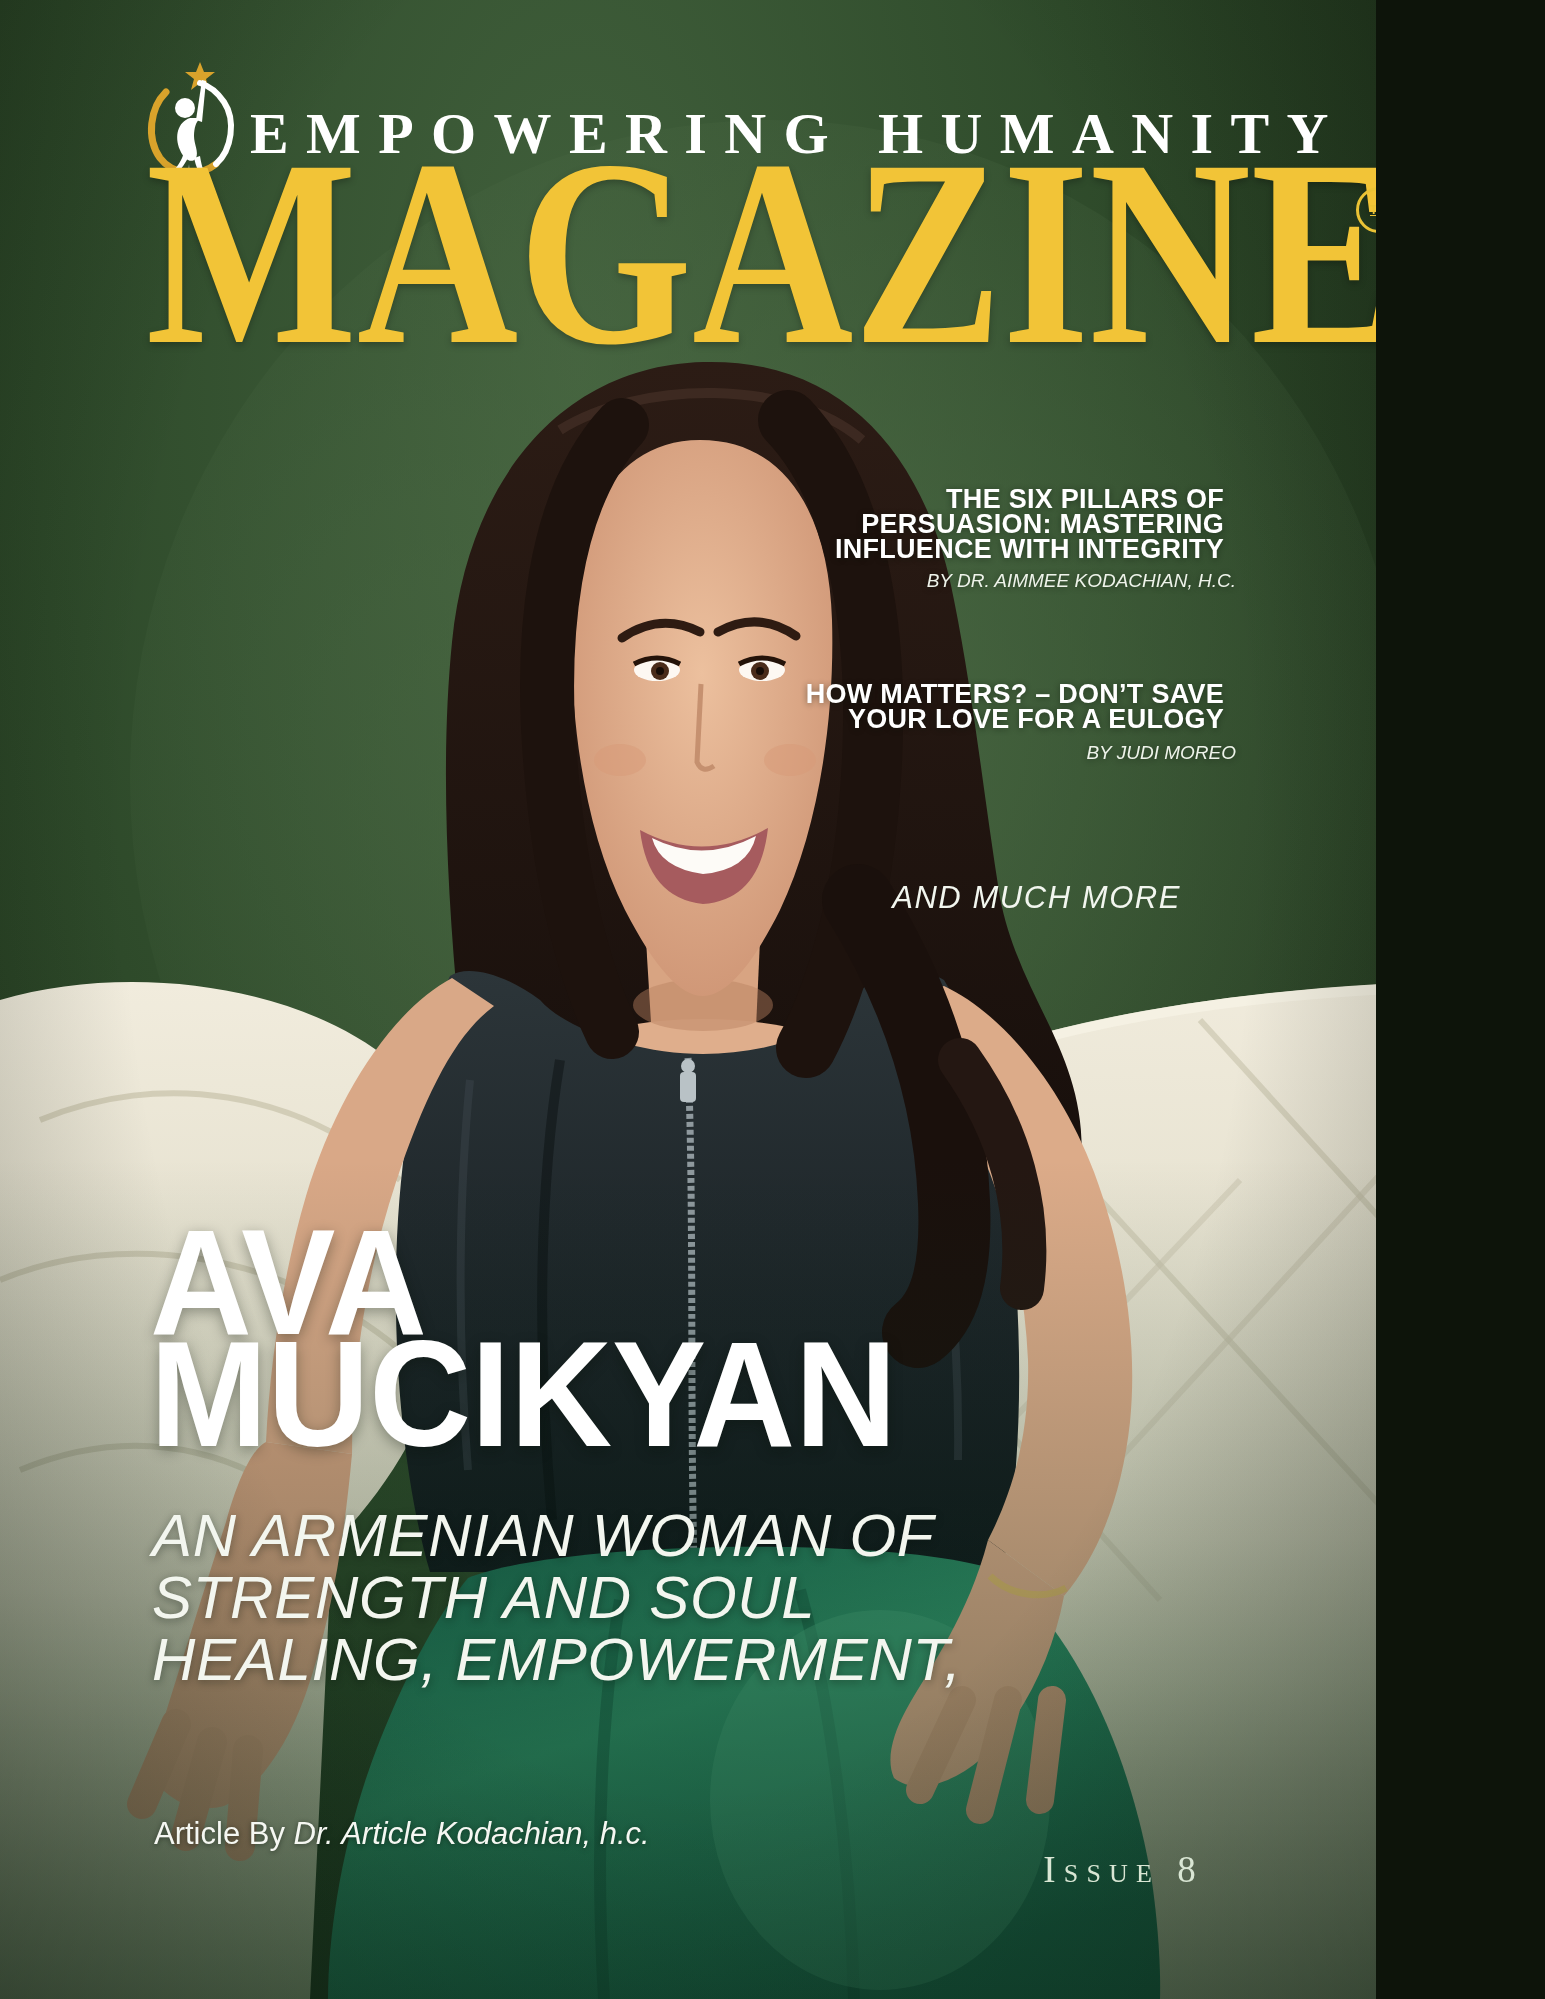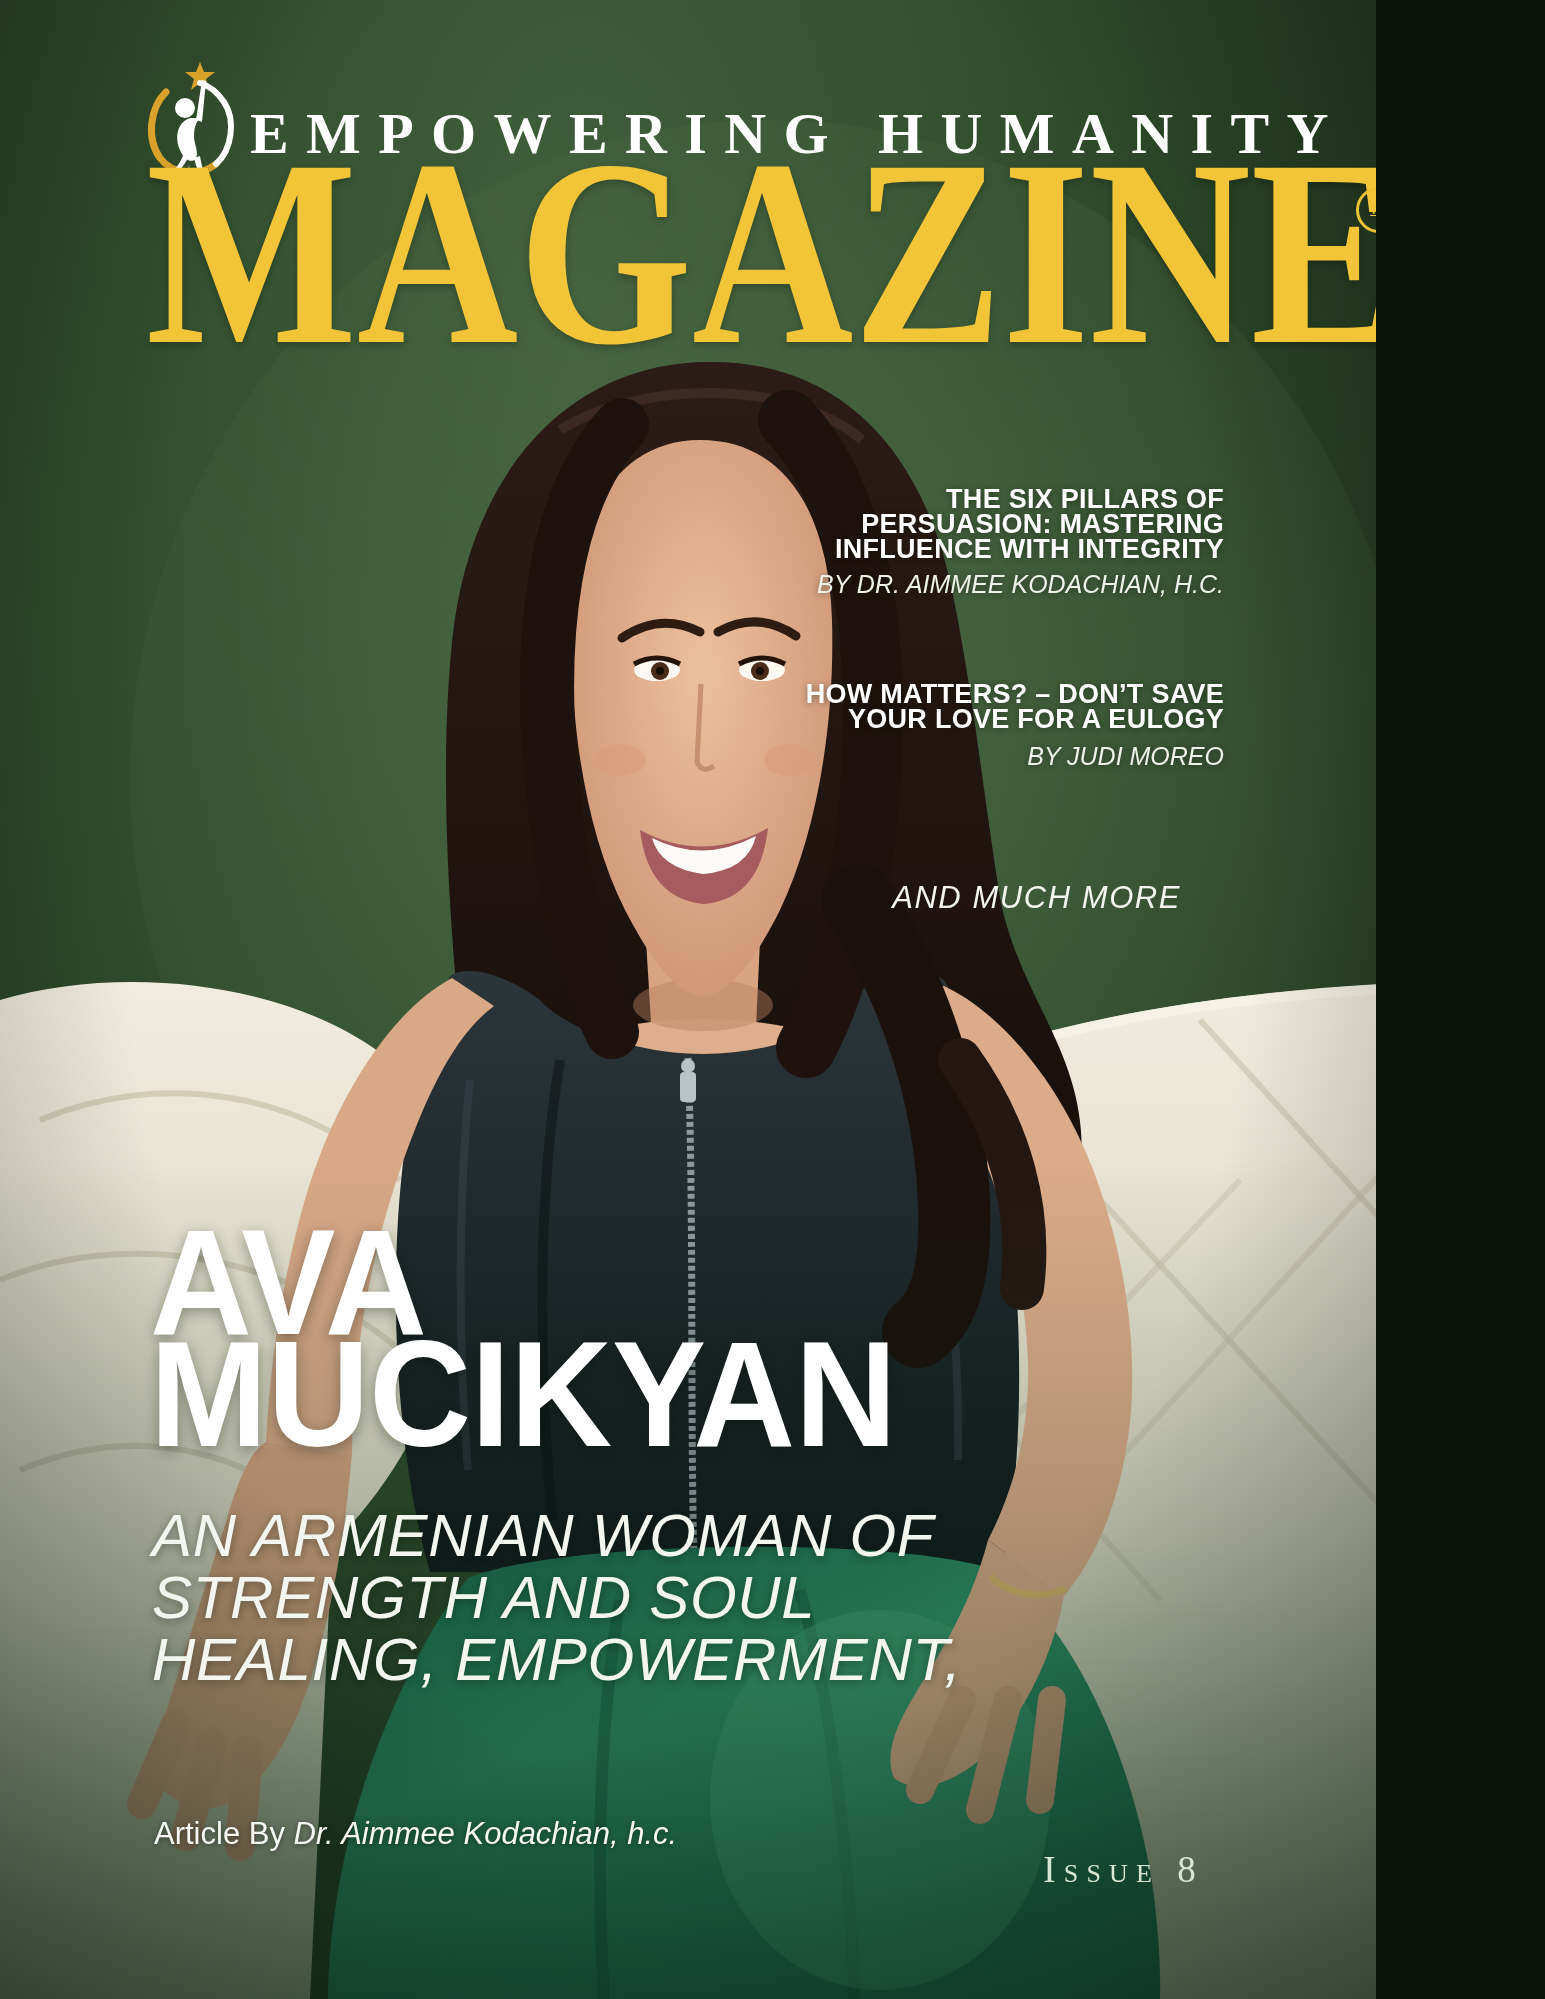--- a/index.html
+++ b/index.html
@@ -32,21 +32,21 @@
   .tm-badge{
     left:1356px;top:187px;width:40px;height:40px;border:3px solid #eac235;border-radius:50%;
     color:#eac235;font-size:12px;font-weight:700;letter-spacing:.03em;
     display:flex;align-items:center;justify-content:center;text-decoration:underline;
   }
 
   
   .teaser{right:152px;text-align:right;color:#ffffff;}
   .teaser .t-line{font-weight:700;font-size:27px;line-height:25px;letter-spacing:.01em;
     text-shadow:0 1px 6px rgba(10,20,10,.45);}
-  .byline{right:152px;text-align:right;color:#eef3ea;font-style:italic;font-size:25px;
+  .byline{right:140px;text-align:right;color:#eef3ea;font-style:italic;font-size:19px;
     text-shadow:0 1px 6px rgba(10,20,10,.45);}
   .teaser1{top:487px;}
   .byline1{top:570px;}
   .teaser2{top:682px;}
   .byline2{top:742px;}
   .much-more{right:195px;top:880px;color:#f2f6ef;font-style:italic;font-size:31px;
     letter-spacing:.05em;text-align:left;}
 
   
   .name-block{left:150px;top:1226px;color:#ffffff;transform:scaleX(.94);transform-origin:left top;}
@@ -224,18 +224,18 @@
     <div class="name-line">MUCIKYAN</div>
   </div>
 
   <div class="txt subtitle">
     <div>AN ARMENIAN WOMAN OF</div>
     <div>STRENGTH AND SOUL</div>
     <div>HEALING, EMPOWERMENT,</div>
   </div>
 
   <div class="txt credit">
-    <span>Article By </span><span class="credit-name">Dr. Aimmee Kodachian, h.c.</span>
+    <span>Article By </span><span class="credit-name">Dr. Article Kodachian, h.c.</span>
   </div>
 
   <div class="txt issue">Issue 8</div>
 
 </div>
 
 </body></html>

